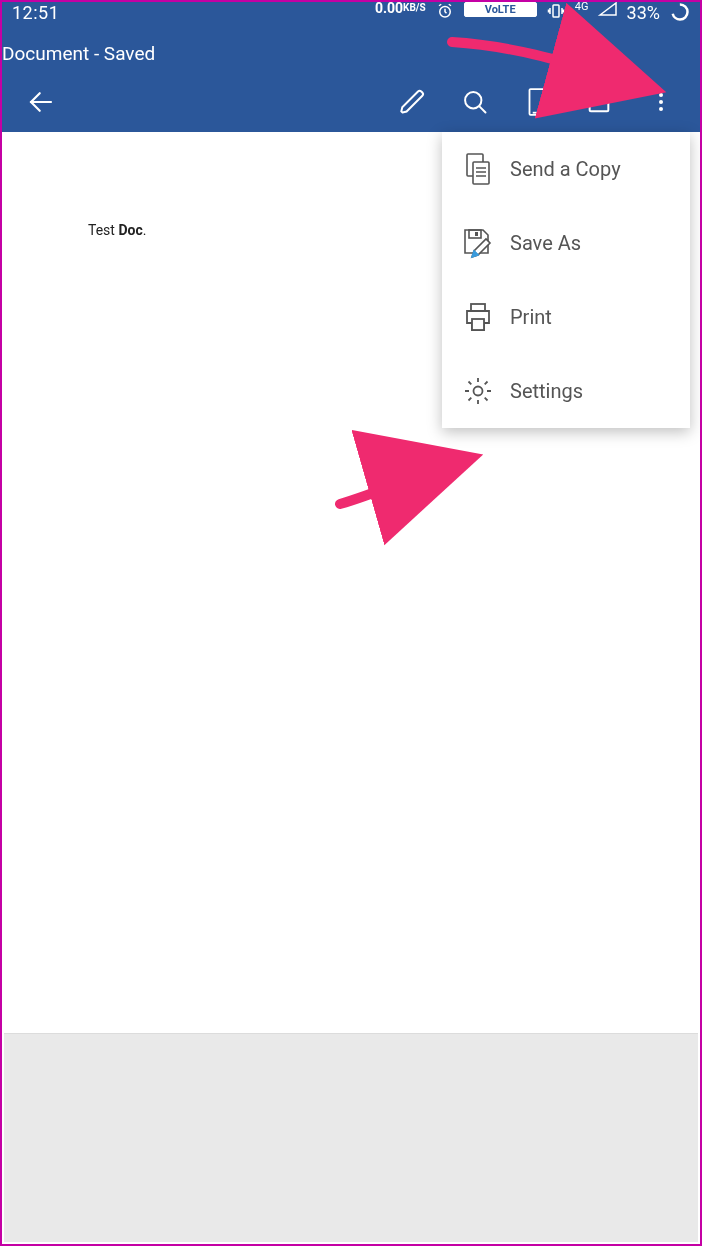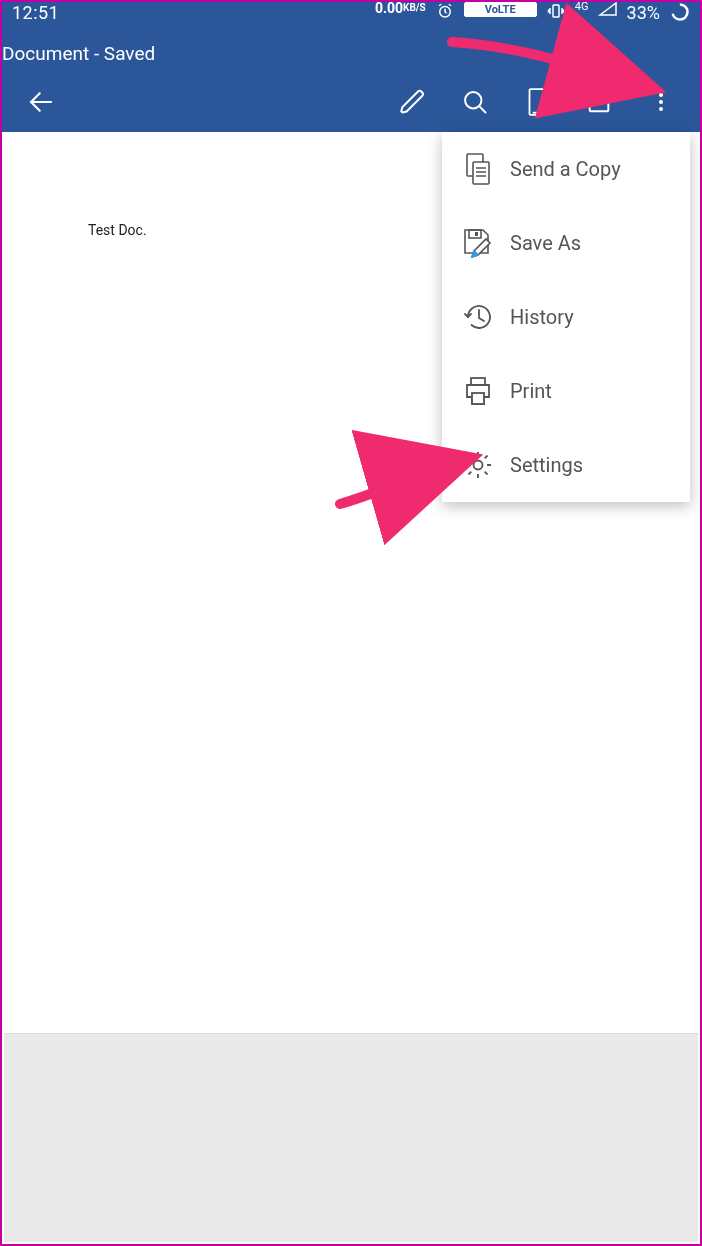--- a/index.html
+++ b/index.html
@@ -70,21 +70,21 @@
     position: absolute;
     top: 0; left: 0; right: 0;
     height: 902px;
     background: #fff;
     border-bottom: 1px solid #dcdcdc;
     padding: 90px 84px;
     font-size: 14px;
     color: #222;
   }
   .doc-line { }
-  .doc-line .bold { font-weight: 400; }
+  .doc-line .bold { font-weight: 700; }
 
   
   .menu {
     position: absolute;
     top: 130px; right: 10px;
     width: 248px;
     background: #fff;
     box-shadow: 0 4px 14px rgba(0,0,0,.25);
     border-radius: 0;
     overflow: hidden;
@@ -227,30 +227,20 @@
       <svg width="32" height="32" viewBox="0 0 32 32" fill="none" stroke="#555" stroke-width="1.6">
           <path d="M3 3h18l5 5v18H3V3z"></path>
           <rect x="7" y="3" width="12" height="8" stroke="#555"></rect>
           <rect x="13" y="5" width="3" height="4" fill="#555" stroke="none"></rect>
           <path d="M10 30l2-6 12-12 4 4-12 12-6 2z" fill="#fff" stroke="#555"></path>
           <path d="M12 24l4 4" stroke="#3a9bdc"></path>
           <path d="M10 30l2-6 4 4-6 2z" fill="#3a9bdc" stroke="#3a9bdc"></path>
         </svg>
     </span>
     <span class="mi-label">Save As</span>
-  </div>
-  <div class="menu-item">
-    <span class="mi-icon">
-      <svg width="32" height="32" viewBox="0 0 32 32" fill="none" stroke="#555" stroke-width="1.8" stroke-linecap="round">
-          <path d="M6 16a11 11 0 1 1 3.5 8"></path>
-          <path d="M6 16l-3-3M6 16l3-3"></path>
-          <path d="M17 9v8l5 3"></path>
-        </svg>
-    </span>
-    <span class="mi-label">History</span>
   </div>
   <div class="menu-item">
     <span class="mi-icon">
       <svg width="32" height="32" viewBox="0 0 32 32" fill="none" stroke="#555" stroke-width="1.8">
           <rect x="9" y="3" width="14" height="7"></rect>
           <path d="M5 10h22v12h-5v7H10v-7H5V10z"></path>
           <rect x="10" y="18" width="12" height="11" fill="#fff"></rect>
         </svg>
     </span>
     <span class="mi-label">Print</span>

